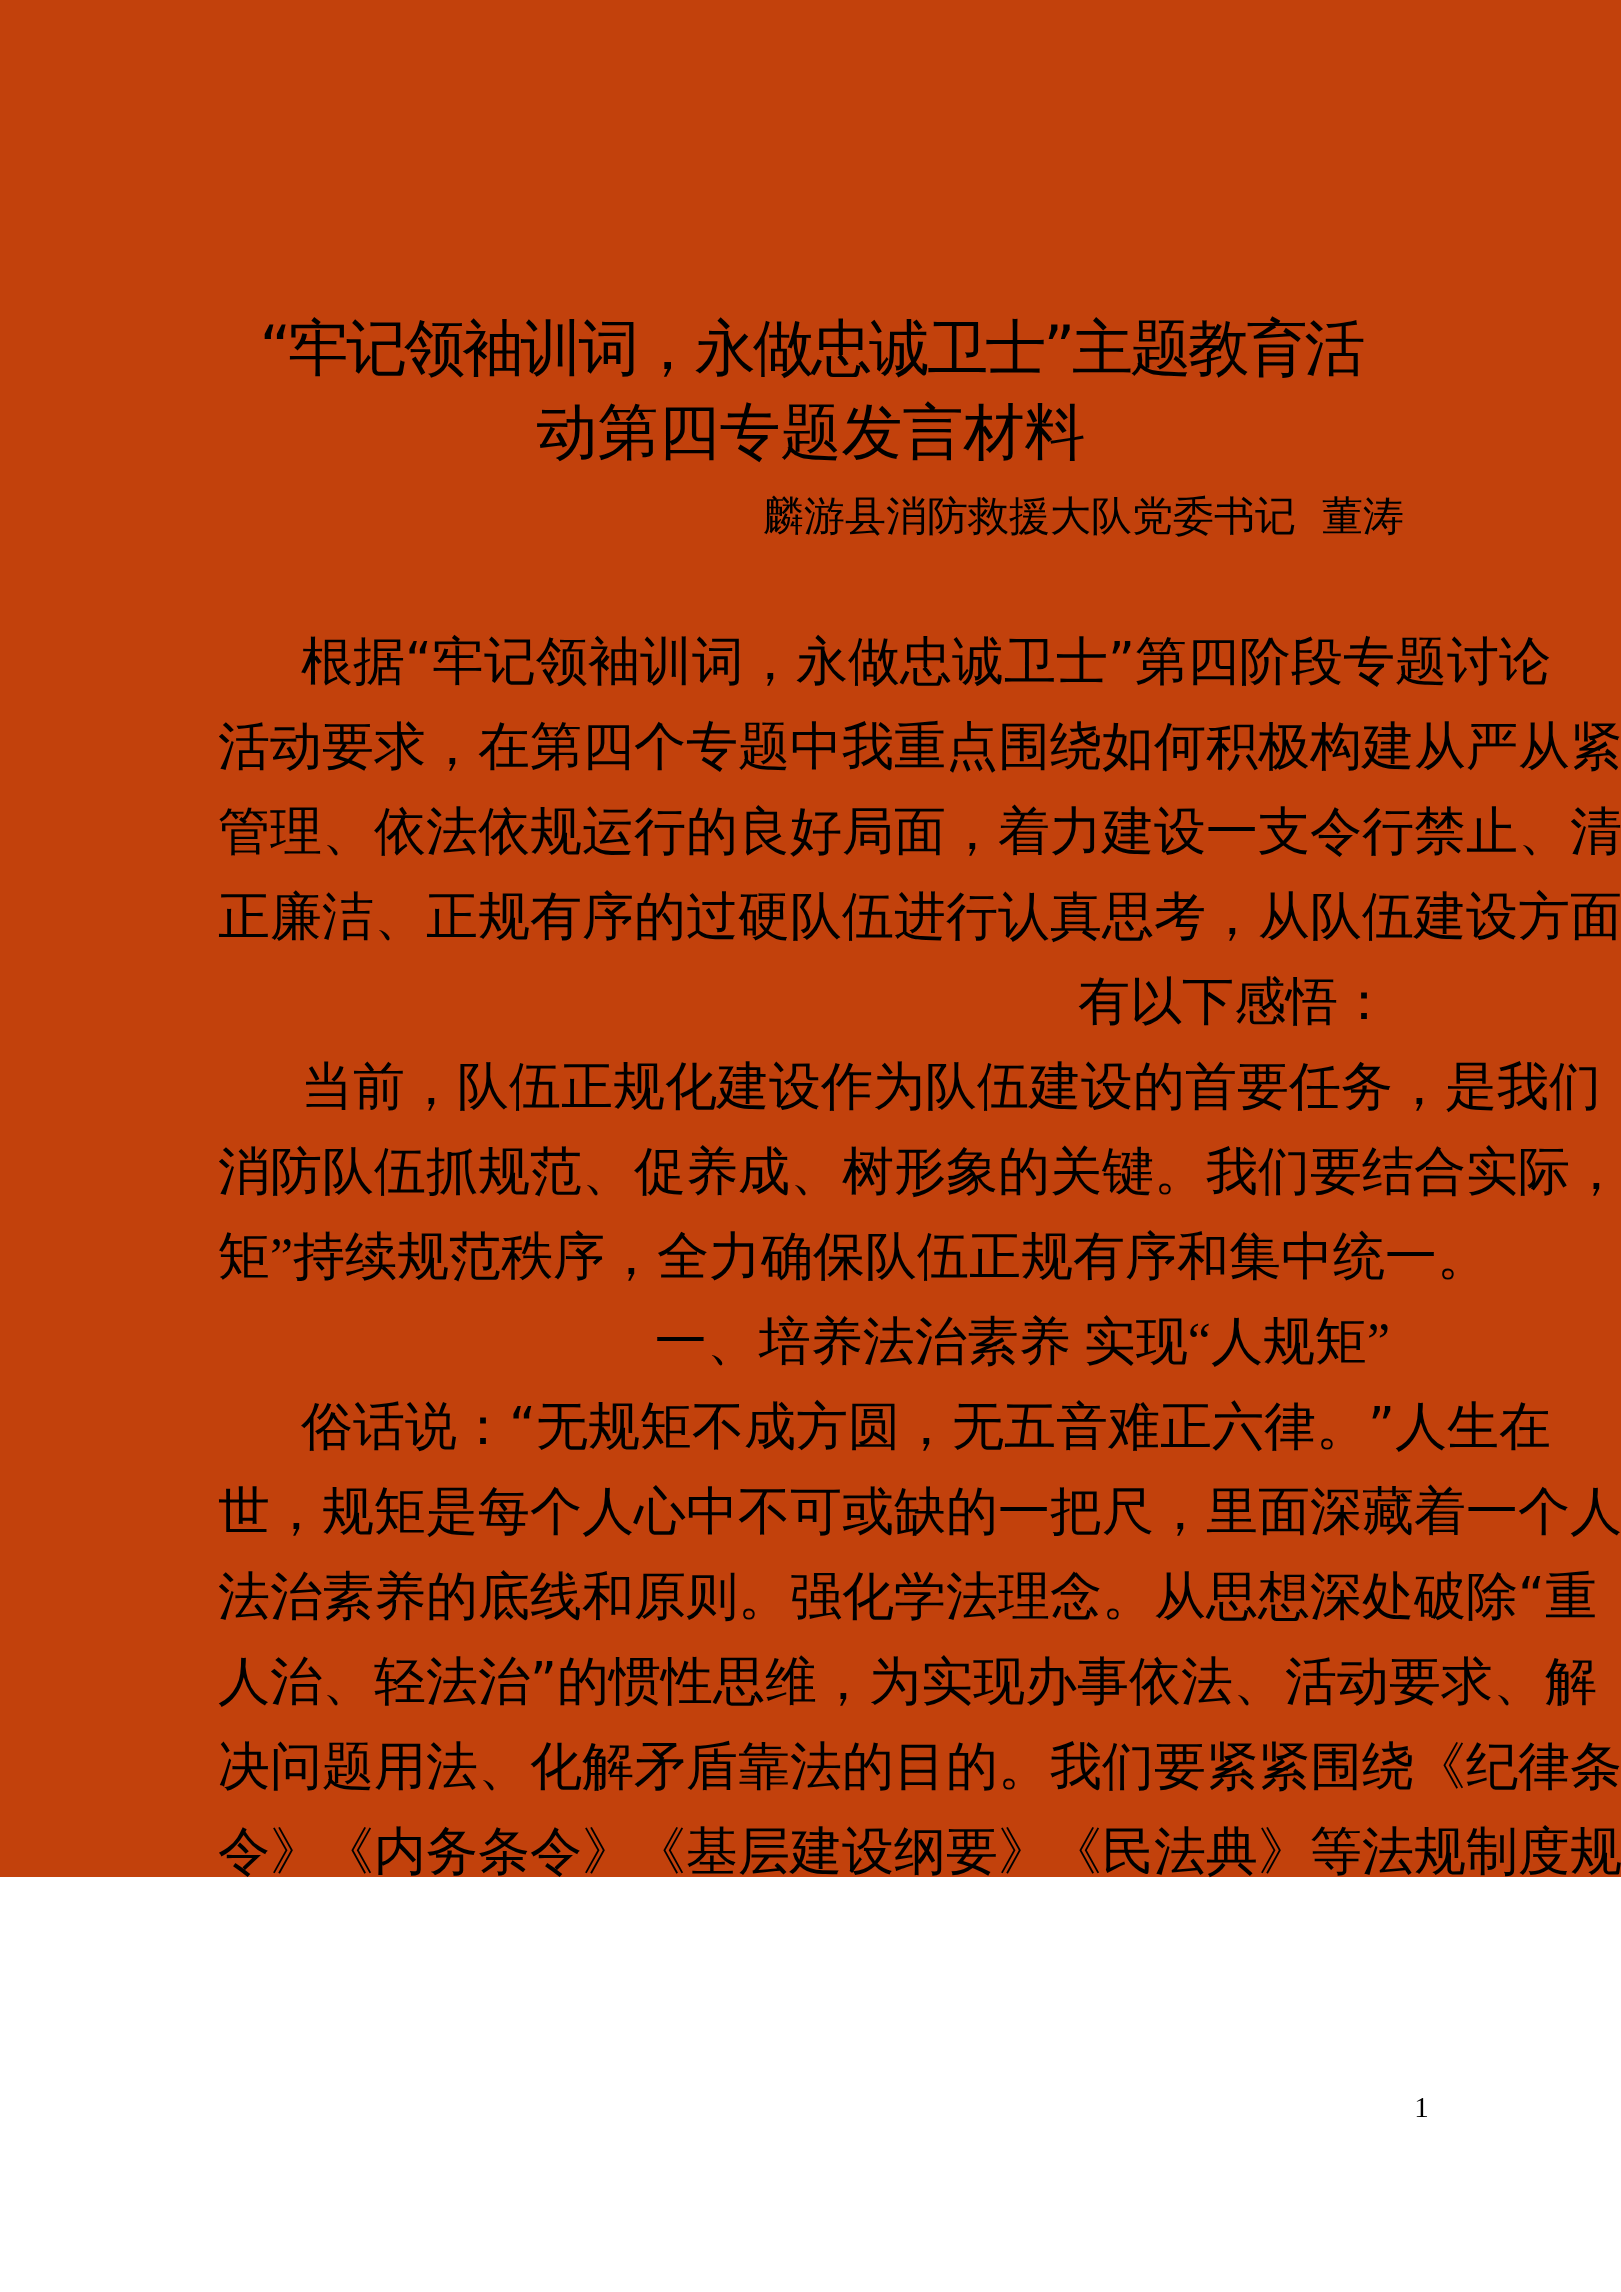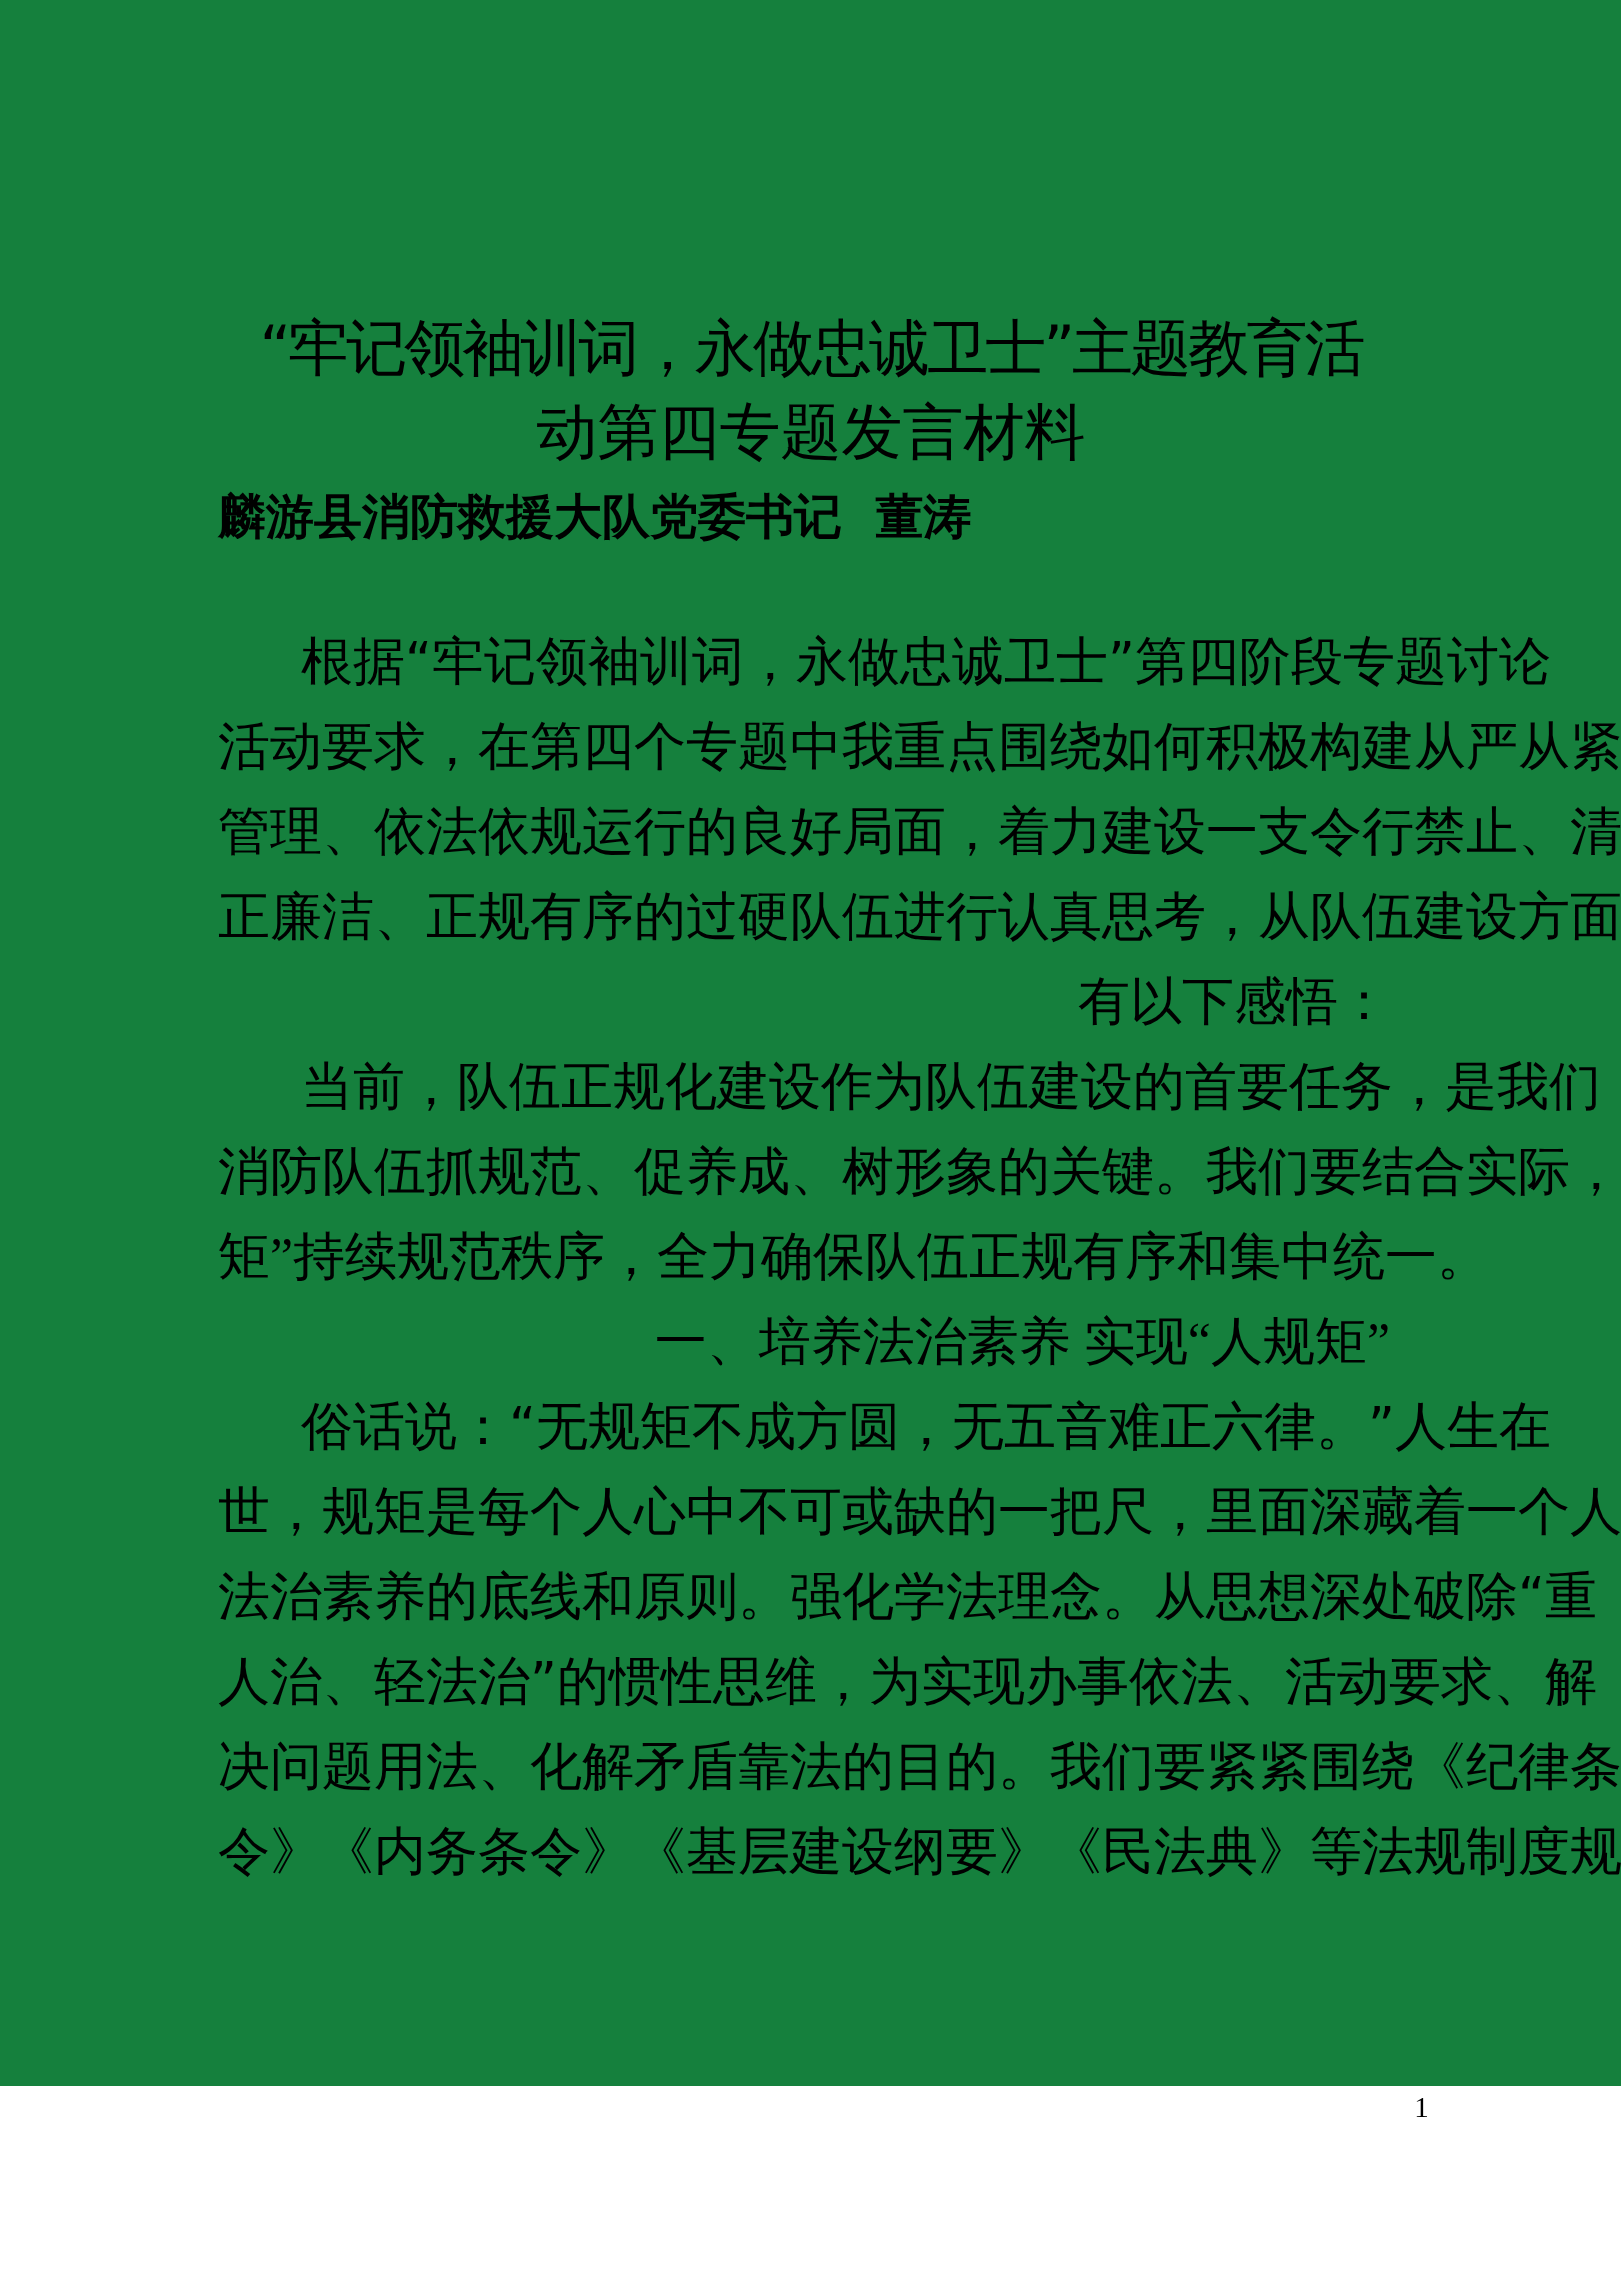--- a/index.html
+++ b/index.html
@@ -1,28 +1,28 @@
 <!DOCTYPE html>
 <html><head>
 <meta charset="utf-8">
 <style>
   html, body { margin: 0; padding: 0; background: #ffffff; }
   body { width: 1621px; height: 2293px; position: relative; overflow: hidden; color: #000; }
-  .page { position: absolute; left: 0; top: 0; width: 1621px; height: 2086px; background: #15803d; }
+  .page { position: absolute; left: 0; top: 0; width: 1621px; height: 1877px; background: #c2410c; }
   .title {
     position: absolute; left: 218px; top: 306px; width: 1186px;
     font-family: "DejaVu Sans", "Liberation Sans", sans-serif;
     font-size: 61px; line-height: 84px; text-align: center; white-space: nowrap;
   }
   .title .tline { display: block; }
   .title .tline.first { letter-spacing: -2.9px; }
   .author {
     position: absolute; left: 218px; top: 487px; width: 1186px;
     font-family: "DejaVu Sans", "Liberation Sans", sans-serif;
-    font-size: 48px; line-height: 59px; text-align: left; white-space: pre; font-weight: bold;
+    font-size: 41px; line-height: 59px; text-align: right; white-space: pre;
   }
   .body {
     position: absolute; left: 218px; top: 619px; width: 1172px;
     font-family: "DejaVu Sans", "Liberation Sans", sans-serif;
     font-size: 52px; line-height: 85px;
   }
   .line { display: block; height: 85px; white-space: nowrap; overflow: visible; }
   .line.just { text-align: justify; text-align-last: justify; }
   .line.left { text-align: right; font-family: Liberation Serif, serif; }
   .line.indent { padding-left: 83px; }

